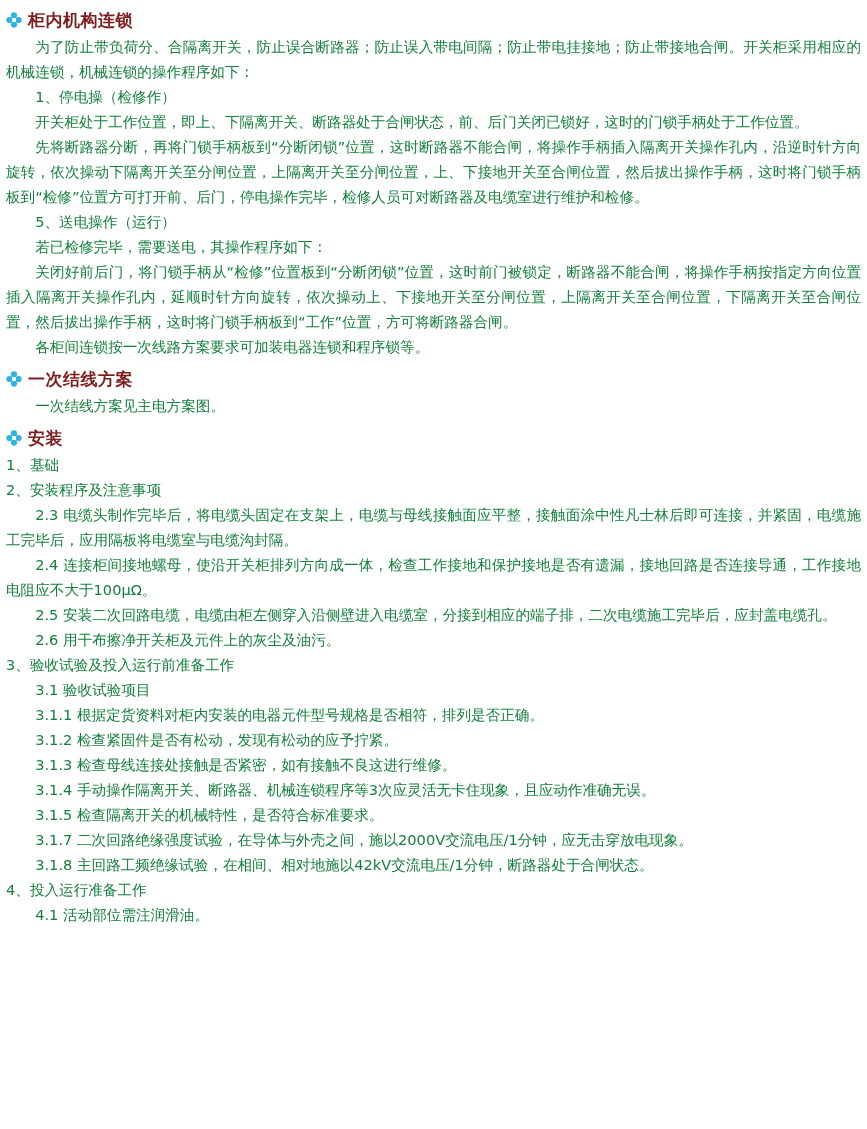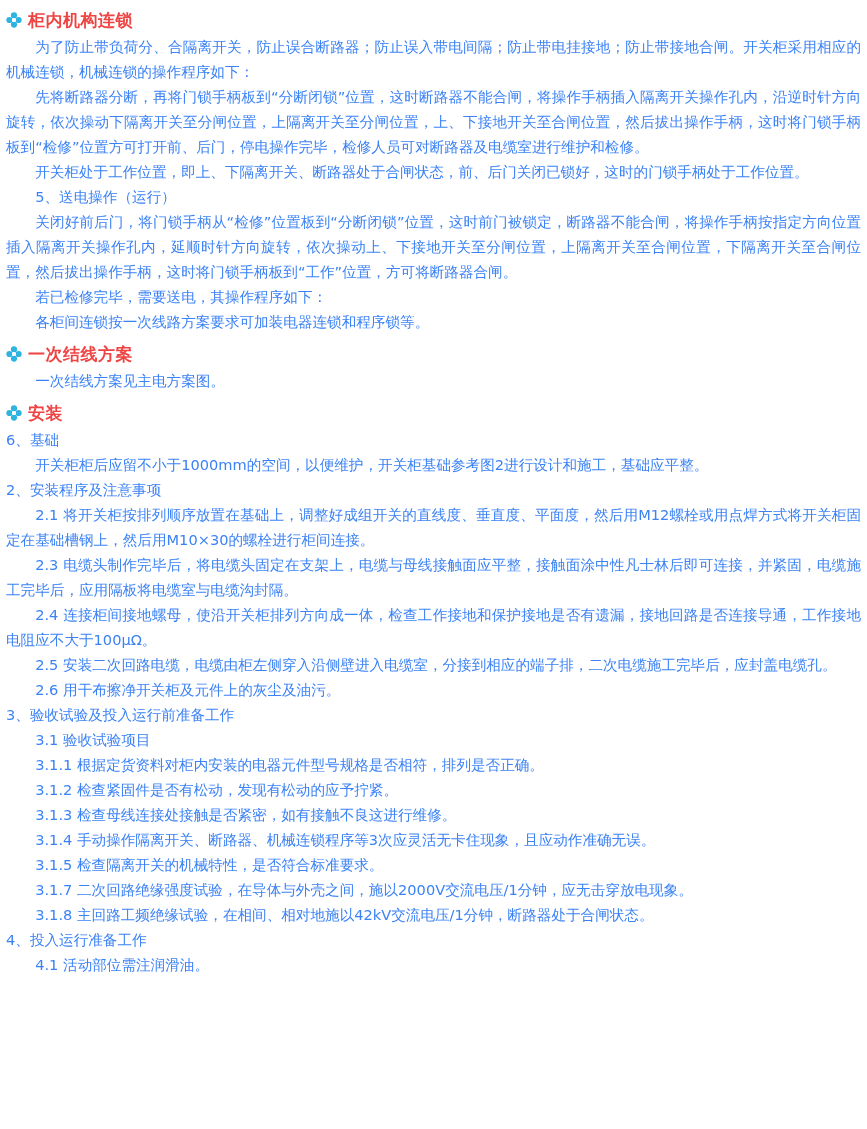--- a/index.html
+++ b/index.html
@@ -30,29 +30,29 @@
     width: 16px;
     height: 16px;
     flex: 0 0 16px;
     position: relative;
     display: inline-block;
   }
   .flower-icon svg { display: block; }
   .section-title {
     font-size: 17px;
     font-weight: bold;
-    color: #ef4444;
+    color: #7f1d1d;
     letter-spacing: 0.5px;
     line-height: 20px;
   }
   p {
     margin: 0;
     font-size: 14.6px;
     line-height: 25px;
-    color: #3b82f6;
+    color: #15803d;
     text-align: justify;
   }
   .indent1 {
     text-indent: 2em;
   }
   .indent0 {
     text-indent: 0;
   }
   .block {
     padding: 0 4px 0 4px;
@@ -70,25 +70,26 @@
         <circle cx="8" cy="12.6" r="3.1" fill="#2fb3e0"></circle>
         <circle cx="3.4" cy="8" r="3.1" fill="#2fb3e0"></circle>
         <circle cx="12.6" cy="8" r="3.1" fill="#2fb3e0"></circle>
         <circle cx="8" cy="8" r="2.1" fill="#ffffff"></circle>
       </svg>
     </span>
     <span class="section-title">柜内机构连锁</span>
   </div>
   <div class="block">
     <p class="indent1">为了防止带负荷分、合隔离开关，防止误合断路器；防止误入带电间隔；防止带电挂接地；防止带接地合闸。开关柜采用相应的机械连锁，机械连锁的操作程序如下：</p>
+    <p class="indent1">1、停电操（检修作）</p>
+    <p class="indent1">开关柜处于工作位置，即上、下隔离开关、断路器处于合闸状态，前、后门关闭已锁好，这时的门锁手柄处于工作位置。</p>
     <p class="indent1">先将断路器分断，再将门锁手柄板到“分断闭锁”位置，这时断路器不能合闸，将操作手柄插入隔离开关操作孔内，沿逆时针方向旋转，依次操动下隔离开关至分闸位置，上隔离开关至分闸位置，上、下接地开关至合闸位置，然后拔出操作手柄，这时将门锁手柄板到“检修”位置方可打开前、后门，停电操作完毕，检修人员可对断路器及电缆室进行维护和检修。</p>
-    <p class="indent1">开关柜处于工作位置，即上、下隔离开关、断路器处于合闸状态，前、后门关闭已锁好，这时的门锁手柄处于工作位置。</p>
     <p class="indent1">5、送电操作（运行）</p>
+    <p class="indent1">若已检修完毕，需要送电，其操作程序如下：</p>
     <p class="indent1">关闭好前后门，将门锁手柄从“检修”位置板到“分断闭锁”位置，这时前门被锁定，断路器不能合闸，将操作手柄按指定方向位置插入隔离开关操作孔内，延顺时针方向旋转，依次操动上、下接地开关至分闸位置，上隔离开关至合闸位置，下隔离开关至合闸位置，然后拔出操作手柄，这时将门锁手柄板到“工作”位置，方可将断路器合闸。</p>
-    <p class="indent1">若已检修完毕，需要送电，其操作程序如下：</p>
   </div>
 
   <div class="block">
     <p class="indent1">各柜间连锁按一次线路方案要求可加装电器连锁和程序锁等。</p>
   </div>
 
   <div class="section-head">
     <span class="flower-icon">
       <svg width="16" height="16" viewBox="0 0 16 16">
         <circle cx="8" cy="3.4" r="3.1" fill="#2fb3e0"></circle>
@@ -110,24 +111,22 @@
         <circle cx="8" cy="3.4" r="3.1" fill="#2fb3e0"></circle>
         <circle cx="8" cy="12.6" r="3.1" fill="#2fb3e0"></circle>
         <circle cx="3.4" cy="8" r="3.1" fill="#2fb3e0"></circle>
         <circle cx="12.6" cy="8" r="3.1" fill="#2fb3e0"></circle>
         <circle cx="8" cy="8" r="2.1" fill="#ffffff"></circle>
       </svg>
     </span>
     <span class="section-title">安装</span>
   </div>
   <div class="block">
-    <p class="indent0">6、基础</p>
-    <p class="indent1">开关柜柜后应留不小于1000mm的空间，以便维护，开关柜基础参考图2进行设计和施工，基础应平整。</p>
+    <p class="indent0">1、基础</p>
     <p class="indent0">2、安装程序及注意事项</p>
-    <p class="indent1">2.1 将开关柜按排列顺序放置在基础上，调整好成组开关的直线度、垂直度、平面度，然后用M12螺栓或用点焊方式将开关柜固定在基础槽钢上，然后用M10×30的螺栓进行柜间连接。</p>
     <p class="indent1">2.3 电缆头制作完毕后，将电缆头固定在支架上，电缆与母线接触面应平整，接触面涂中性凡士林后即可连接，并紧固，电缆施工完毕后，应用隔板将电缆室与电缆沟封隔。</p>
     <p class="indent1">2.4 连接柜间接地螺母，使沿开关柜排列方向成一体，检查工作接地和保护接地是否有遗漏，接地回路是否连接导通，工作接地电阻应不大于100μΩ。</p>
     <p class="indent1">2.5 安装二次回路电缆，电缆由柜左侧穿入沿侧壁进入电缆室，分接到相应的端子排，二次电缆施工完毕后，应封盖电缆孔。</p>
     <p class="indent1">2.6 用干布擦净开关柜及元件上的灰尘及油污。</p>
     <p class="indent0">3、验收试验及投入运行前准备工作</p>
     <p class="indent1">3.1 验收试验项目</p>
     <p class="indent1">3.1.1 根据定货资料对柜内安装的电器元件型号规格是否相符，排列是否正确。</p>
     <p class="indent1">3.1.2 检查紧固件是否有松动，发现有松动的应予拧紧。</p>
     <p class="indent1">3.1.3 检查母线连接处接触是否紧密，如有接触不良这进行维修。</p>
     <p class="indent1">3.1.4 手动操作隔离开关、断路器、机械连锁程序等3次应灵活无卡住现象，且应动作准确无误。</p>

